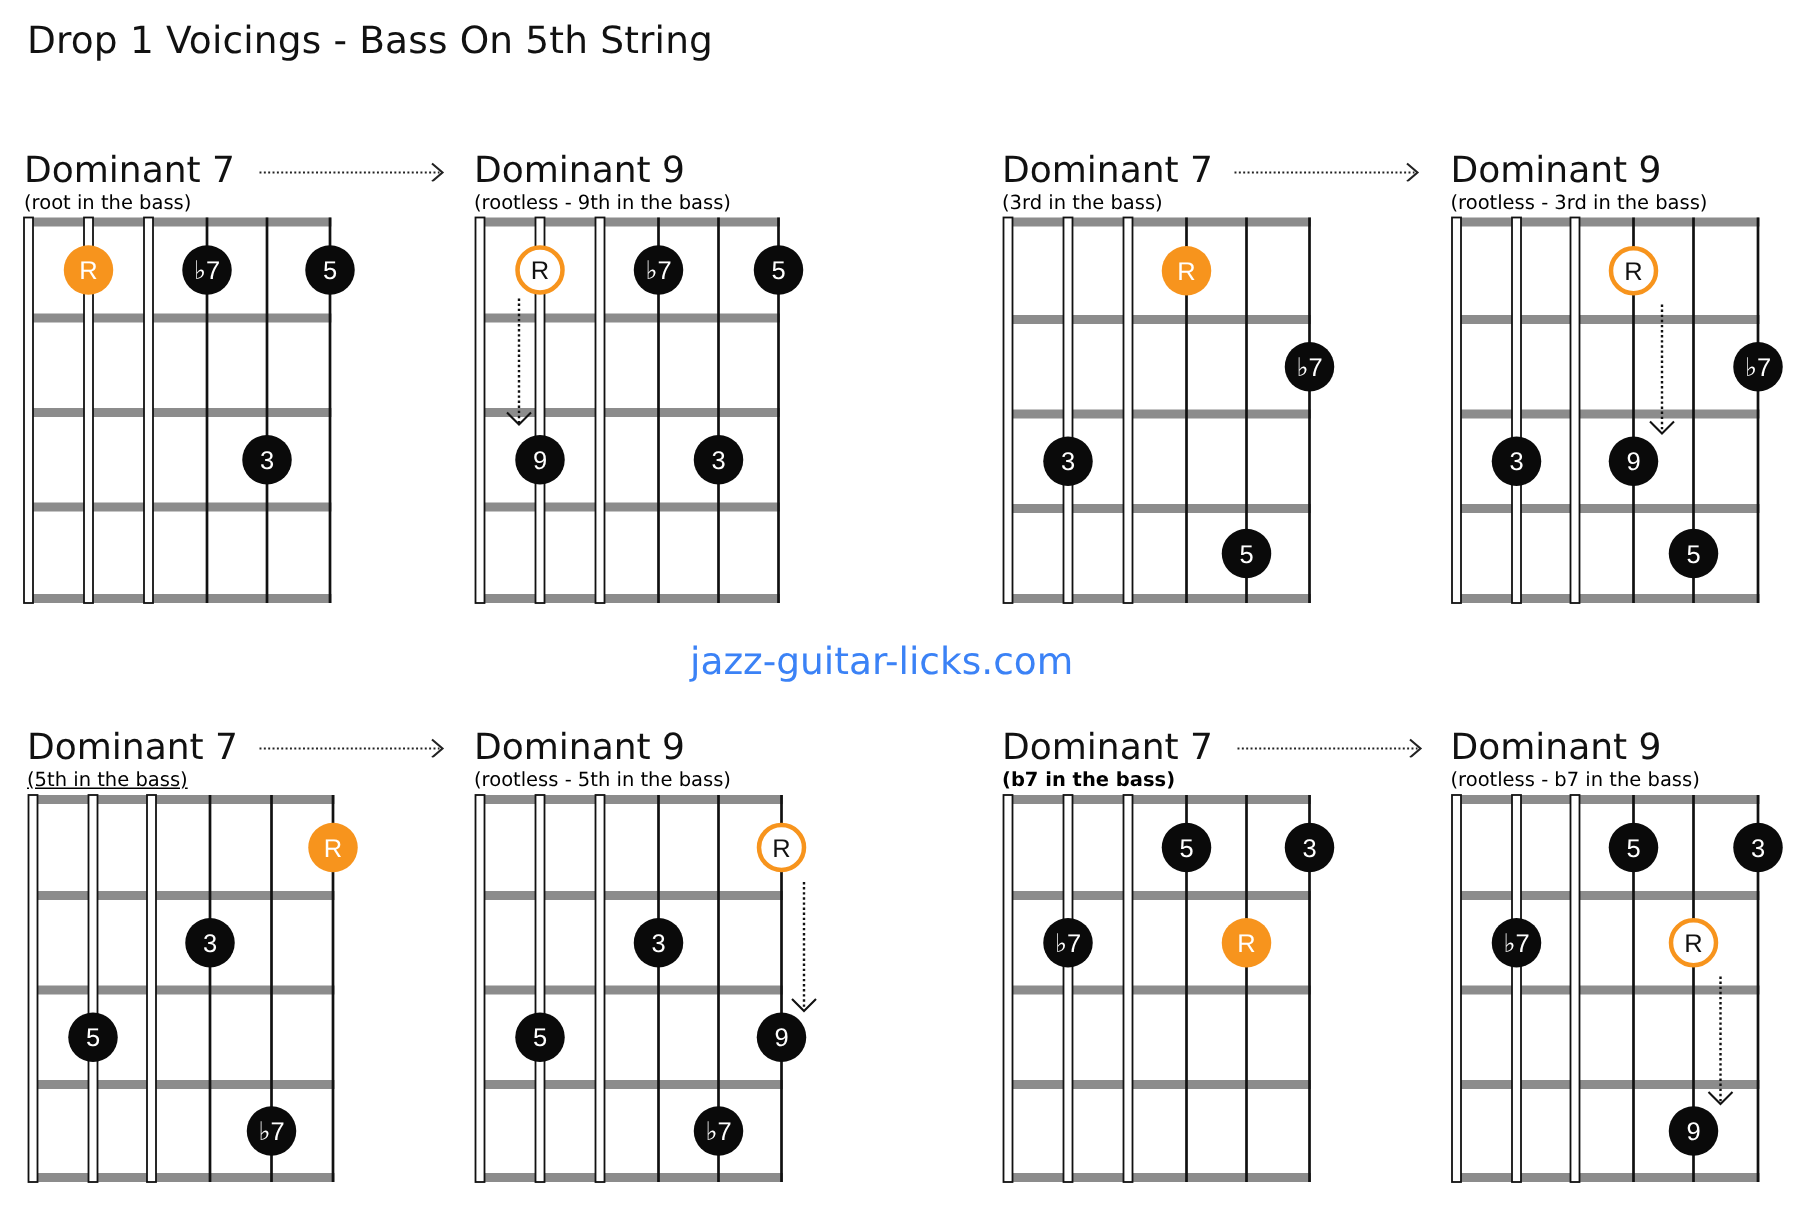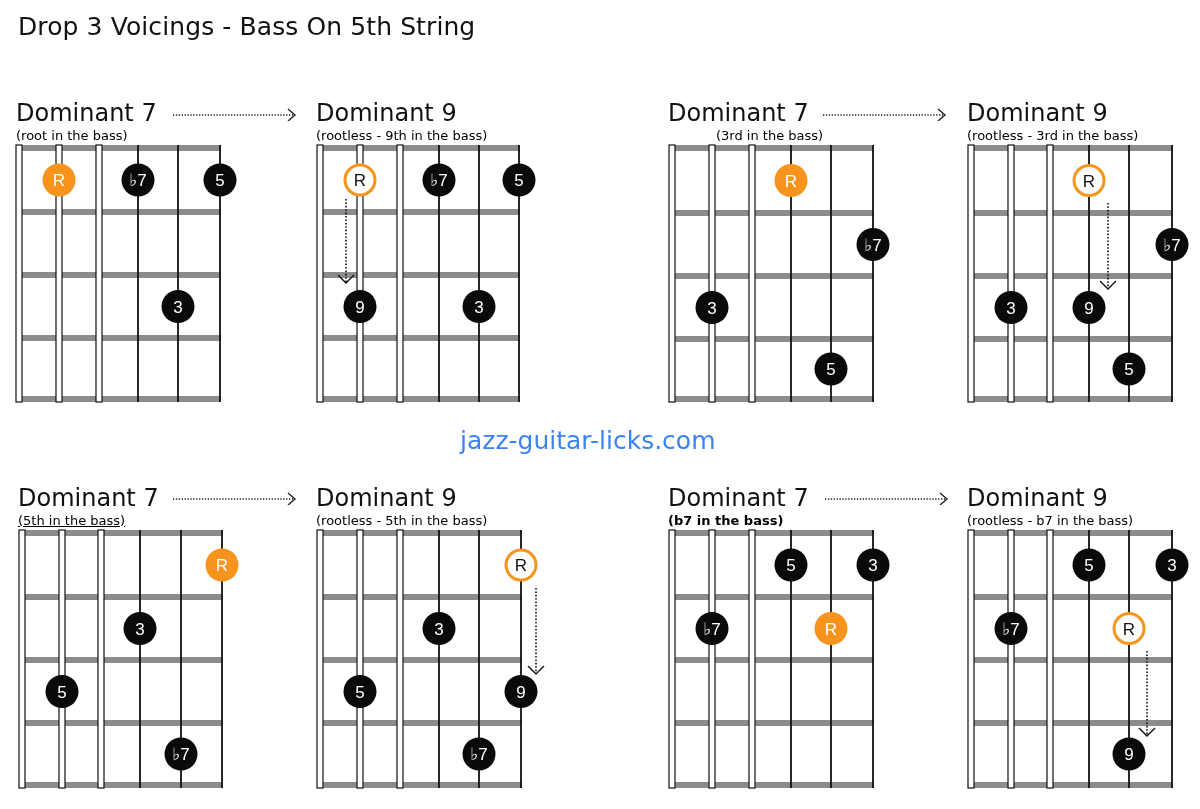--- a/index.html
+++ b/index.html
@@ -10,35 +10,35 @@
   .chord-sub { position: absolute; font-size: 13px; line-height: 16px; white-space: nowrap; color: #000000; }
   .watermark { position: absolute; left: 460px; top: 426px; font-size: 25px; color: #3b82f6; }
   .hdr-arrow { position: absolute; height: 14px; }
   .diagram { position: absolute; left: 0; top: 0; width: 1200px; height: 809px; pointer-events: none; }
   .diagram svg { position: absolute; left: 0; top: 0; overflow: visible; }
   .note-label { font-family: "Liberation Sans", sans-serif; font-size: 17px; }
 </style>
 </head>
 <body>
 
-<div class="page-title">Drop 3 Voicings - Bass On 5th String</div>
+<div class="page-title">Drop 1 Voicings - Bass On 5th String</div>
 
 <div class="watermark">jazz-guitar-licks.com</div>
 
 <div class="chord-title" style="left:16px; top:99px;">Dominant 7</div>
 <div class="chord-sub" style="left:16px; top:128px;">(root in the bass)</div>
 <svg class="hdr-arrow" style="left:172px; top:107px;" width="128" height="16">
   <line x1="1" y1="8" x2="121" y2="8" stroke="#222" stroke-width="1.4" stroke-dasharray="1.3 1.6"></line>
   <polyline points="116,2 123,8 116,14" fill="none" stroke="#222" stroke-width="1.4"></polyline>
 </svg>
 <div class="chord-title" style="left:316px; top:99px;">Dominant 9</div>
 <div class="chord-sub" style="left:316px; top:128px;">(rootless - 9th in the bass)</div>
 
 <div class="chord-title" style="left:668px; top:99px;">Dominant 7</div>
-<div class="chord-sub" style="left:668px; top:128px;margin-left:48px;">(3rd in the bass)</div>
+<div class="chord-sub" style="left:668px; top:128px;">(3rd in the bass)</div>
 <svg class="hdr-arrow" style="left:822px; top:107px;" width="128" height="16">
   <line x1="1" y1="8" x2="121" y2="8" stroke="#222" stroke-width="1.4" stroke-dasharray="1.3 1.6"></line>
   <polyline points="116,2 123,8 116,14" fill="none" stroke="#222" stroke-width="1.4"></polyline>
 </svg>
 <div class="chord-title" style="left:967px; top:99px;">Dominant 9</div>
 <div class="chord-sub" style="left:967px; top:128px;">(rootless - 3rd in the bass)</div>
 
 <div class="chord-title" style="left:18px; top:484px;">Dominant 7</div>
 <div class="chord-sub" style="left:18px; top:513px;text-decoration:underline;">(5th in the bass)</div>
 <svg class="hdr-arrow" style="left:172px; top:491px;" width="128" height="16">

